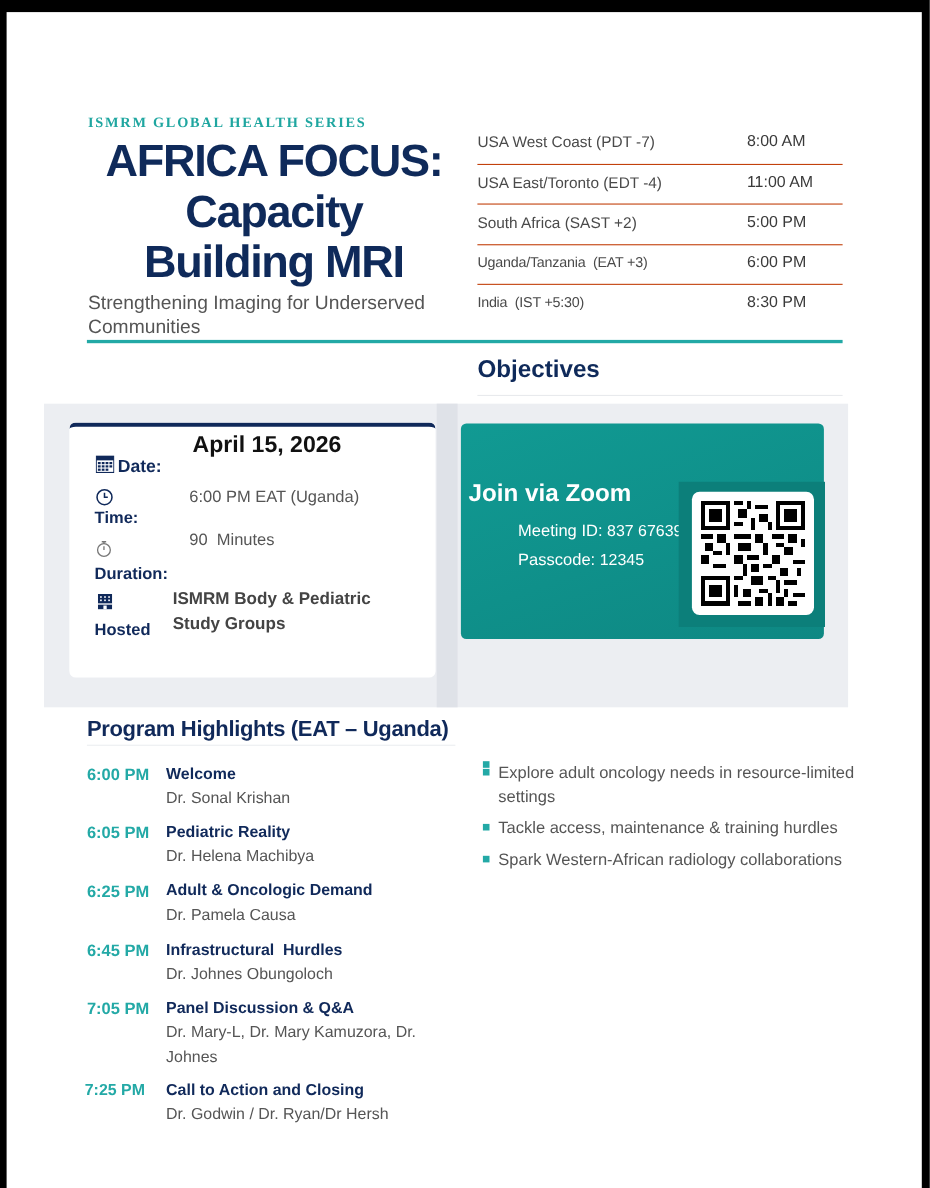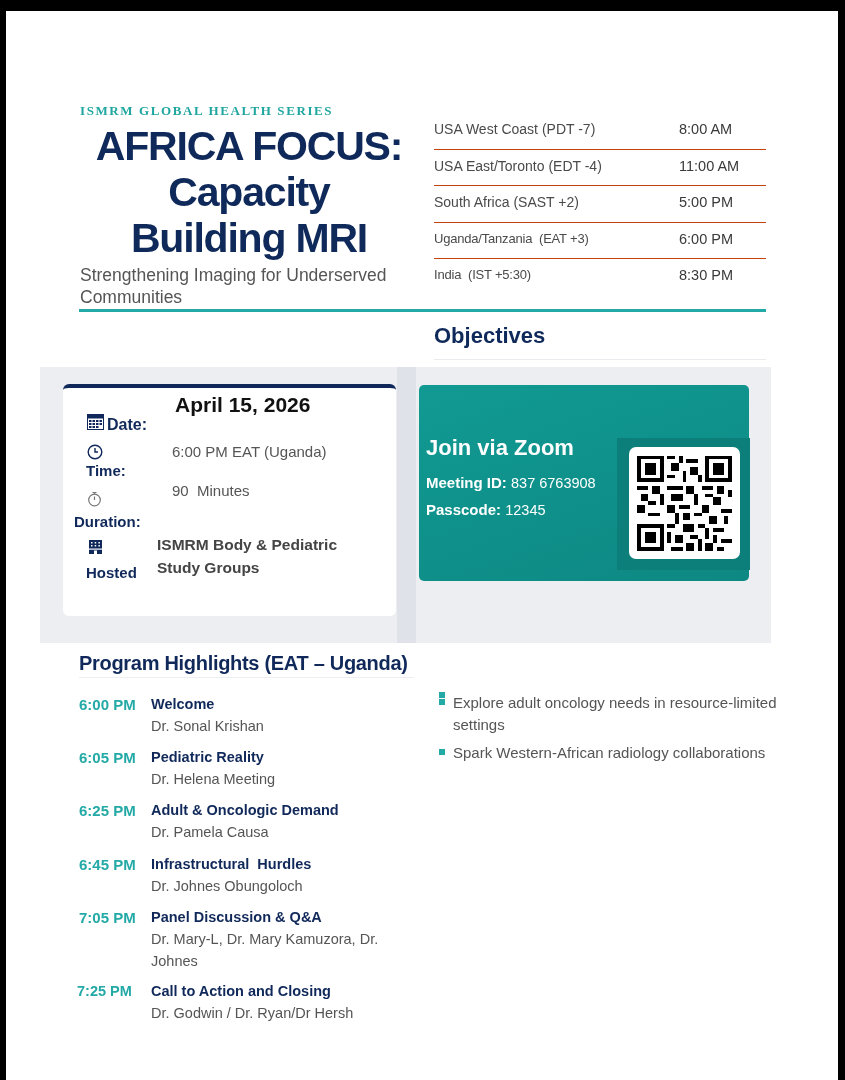--- a/index.html
+++ b/index.html
@@ -31,21 +31,21 @@
   .lbl-date { left: 44px; top: 28px; font-size: 16px; }
   .ico { position: absolute; color: #10295a; }
   .val { position: absolute; font-size: 15px; color: #555; }
   .date-val { left: 112px; top: 5px; font-size: 21px; font-weight: 700; color: #111; }
   .host-val { left: 94px; top: 145px; font-size: 15.5px; font-weight: 700; color: #444; line-height: 23px; width: 220px; }
 
   .zoom-card { left: 413px; top: 374px; width: 330px; height: 196px; border-radius: 5px;
     background: linear-gradient(160deg, #119a93 0%, #0f908a 55%, #0e8883 100%); }
   .zoom-title { left: 7px; top: 50px; font-size: 22px; font-weight: 700; color: #fff; }
   .zoom-line { left: 7px; font-size: 15px; color: #fff; }
-  .zoom-line b { font-weight: 700; }
+  .zoom-line b { font-weight: 400; margin-left: 45px; }
   .zoom-line .num { font-size: 14.5px; font-weight: 400; }
   .qr-bg { left: 198px; top: 53px; width: 133px; height: 132px; background: #0c7f7a; }
   .qr { left: 210px; top: 62px; width: 111px; height: 112px; background: #fff; border-radius: 7px; padding: 8px; }
 
   .prog-title { left: 73px; top: 641px; font-size: 20px; font-weight: 700; color: #10295a; letter-spacing: -0.3px; }
   .prog-line { left: 73px; top: 666px; width: 335px; height: 1px; background: #eceef0; }
   .prog-item { position: absolute; left: 70px; width: 340px; }
   .prog-time { position: absolute; left: 3px; top: 0; font-size: 15px; font-weight: 700; color: #23a9a6; }
   .prog-name { position: absolute; left: 75px; top: 0; font-size: 14.5px; font-weight: 700; color: #10295a; }
   .prog-spk { position: absolute; left: 75px; top: 20px; font-size: 14.5px; color: #555; line-height: 21.5px; width: 245px; }
@@ -129,21 +129,21 @@
     </span>
     <span class="lbl" style="left:23px;top:74px;">Time:</span>
     <span class="val" style="left:109px;top:55px;">6:00 PM EAT (Uganda)</span>
 
     <span class="ico" style="left:24px;top:103px;">
       <svg width="15" height="16" viewBox="0 0 15 16">
           <circle cx="7.5" cy="9" r="5.8" fill="none" stroke="#777" stroke-width="1.2"></circle>
           <path d="M5.5 1.5 H9.5 M7.5 1.5 V3.2 M7.5 9 V5.5" fill="none" stroke="#777" stroke-width="1.2"></path>
         </svg>
     </span>
-    <span class="lbl" style="left:11px;top:125px;">Duration:</span>
+    <span class="lbl" style="left:23px;top:125px;">Duration:</span>
     <span class="val" style="left:109px;top:94px;white-space:pre;">90  Minutes</span>
 
     <span class="ico" style="left:26px;top:152px;">
       <svg width="13" height="14" viewBox="0 0 13 14">
           <rect x="0" y="0" width="13" height="14" fill="#10295a"></rect>
           <g fill="#fff">
             <rect x="2" y="2" width="1.5" height="1.5"></rect>
             <rect x="5.7" y="2" width="1.5" height="1.5"></rect>
             <rect x="9.4" y="2" width="1.5" height="1.5"></rect>
             <rect x="2" y="5" width="1.5" height="1.5"></rect>
@@ -232,21 +232,21 @@
   <div class="abs prog-line"></div>
 
   <div class="prog-item" style="top:685px;">
     <span class="prog-time">6:00 PM</span>
     <span class="prog-name">Welcome</span>
     <span class="prog-spk">Dr. Sonal Krishan</span>
   </div>
   <div class="prog-item" style="top:738px;">
     <span class="prog-time">6:05 PM</span>
     <span class="prog-name">Pediatric Reality</span>
-    <span class="prog-spk">Dr. Helena Meeting</span>
+    <span class="prog-spk">Dr. Helena Machibya</span>
   </div>
   <div class="prog-item" style="top:791px;">
     <span class="prog-time">6:25 PM</span>
     <span class="prog-name">Adult &amp; Oncologic Demand</span>
     <span class="prog-spk">Dr. Pamela Causa</span>
   </div>
   <div class="prog-item" style="top:845px;">
     <span class="prog-time">6:45 PM</span>
     <span class="prog-name" style="white-space:pre">Infrastructural  Hurdles</span>
     <span class="prog-spk">Dr. Johnes Obungoloch</span>
@@ -265,17 +265,21 @@
   <div class="abs obj-list">
     <div class="obj-item">
       <span class="obj-bullet"></span>
     </div>
     <div class="obj-item">
       <span class="obj-bullet"></span>
       <span>Explore adult oncology needs in resource-limited settings</span>
     </div>
     <div class="obj-item">
       <span class="obj-bullet"></span>
+      <span>Tackle access, maintenance &amp; training hurdles</span>
+    </div>
+    <div class="obj-item">
+      <span class="obj-bullet"></span>
       <span>Spark Western-African radiology collaborations</span>
     </div>
   </div>
 
 </div>
 
 </body></html>

